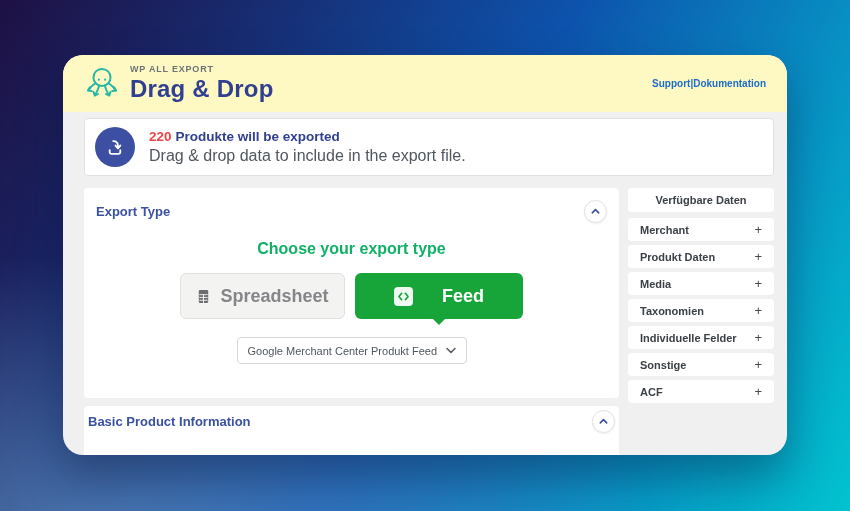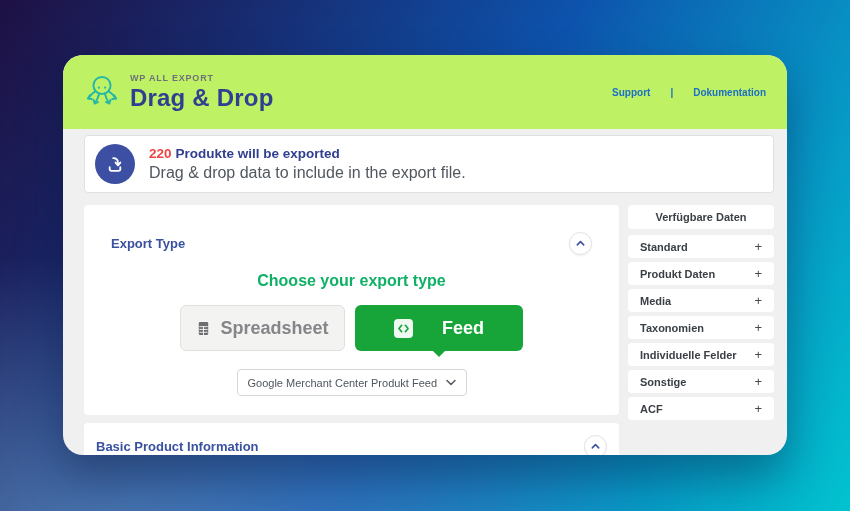--- a/index.html
+++ b/index.html
@@ -11,48 +11,48 @@
       linear-gradient(118deg, #1e1144 0%, #182a6e 22%, #0d53ad 52%, #0793c4 78%, #02c3cf 100%);
     position:relative;
   }
   .card {
     position:absolute; left:63px; top:55px; width:724px; height:400px;
     background:#f0f0f1; border-radius:20px; overflow:hidden;
     box-shadow:0 22px 45px rgba(8,18,55,.38);
   }
   
   .hdr {
-    height:74px; background:#bef264; display:flex; align-items:center;
+    height:57px; background:#fef9c3; display:flex; align-items:center;
     padding:0 21px;
   }
   .logo { width:36px; height:42px; flex:0 0 auto; margin-top:4px; }
   .brand { margin-left:10px; display:flex; flex-direction:column; }
   .brand-small { font-size:9px; font-weight:600; letter-spacing:.8px; color:#6e7277; }
   .brand-title { font-size:24px; font-weight:bold; color:#303f8f; margin-top:1px; letter-spacing:.2px; }
-  .hdr-links { margin-left:auto; font-size:10px; font-weight:600; color:#1c6ec6; display:flex; gap:20px; }
+  .hdr-links { margin-left:auto; font-size:10px; font-weight:600; color:#1c6ec6; display:flex; gap:0; }
   .hdr-links span { cursor:pointer; }
   .hdr-links .sep { color:#1c6ec6; cursor:default; }
   
   .cbody { padding:6px 13px 0 21px; }
   .banner {
     background:#fff; border:1px solid #e0e0e0; border-radius:4px;
     height:58px; display:flex; align-items:center; padding:0 10px; gap:14px;
   }
   .dl-circle {
     width:40px; height:40px; border-radius:50%; background:#3c4fa3;
     display:flex; align-items:center; justify-content:center; flex:0 0 auto;
   }
   .banner-line1 { font-size:13.5px; font-weight:bold; color:#303f8f; }
   .banner-line1 .count { color:#ef4444; margin-right:4px; }
   .banner-line2 { font-size:16px; color:#50575e; margin-top:3px; }
   .main-row { display:flex; gap:9px; margin-top:12px; }
   .left-col { width:535px; display:flex; flex-direction:column; }
   .panel { background:#fff; border-radius:4px; position:relative; }
-  .export-panel { height:210px; padding:27px; }
-  .basic-panel { height:56px; margin-top:8px; padding:12px;text-align:right; }
+  .export-panel { height:210px; padding:12px; }
+  .basic-panel { height:56px; margin-top:8px; padding:4px;text-align:right; }
   .panel-head { display:flex; align-items:center; justify-content:space-between; }
   .panel-title { font-size:13px; font-weight:bold; color:#3a51a0; }
   .collapse-btn {
     width:23px; height:23px; border-radius:50%; background:#fff;
     border:1px solid #e2e2e4; box-shadow:0 1px 2px rgba(0,0,0,.06);
     display:flex; align-items:center; justify-content:center; cursor:pointer;
   }
   .choose-heading { text-align:center; margin-top:17px; font-size:16px; font-weight:600; color:#10b167; }
   .type-buttons { display:flex; justify-content:center; gap:10px; margin-top:15px; }
   .btn-type {
@@ -190,21 +190,21 @@
           </div>
         </section>
 
       </div>
 
       <aside class="sidebar">
         <div class="side-card side-title">Verfügbare Daten</div>
         <div>
 
             <div class="side-card side-item">
-              <span class="lbl">Standard</span>
+              <span class="lbl">Merchant</span>
               <span class="plus">+</span>
             </div>
 
             <div class="side-card side-item">
               <span class="lbl">Produkt Daten</span>
               <span class="plus">+</span>
             </div>
 
             <div class="side-card side-item">
               <span class="lbl">Media</span>

